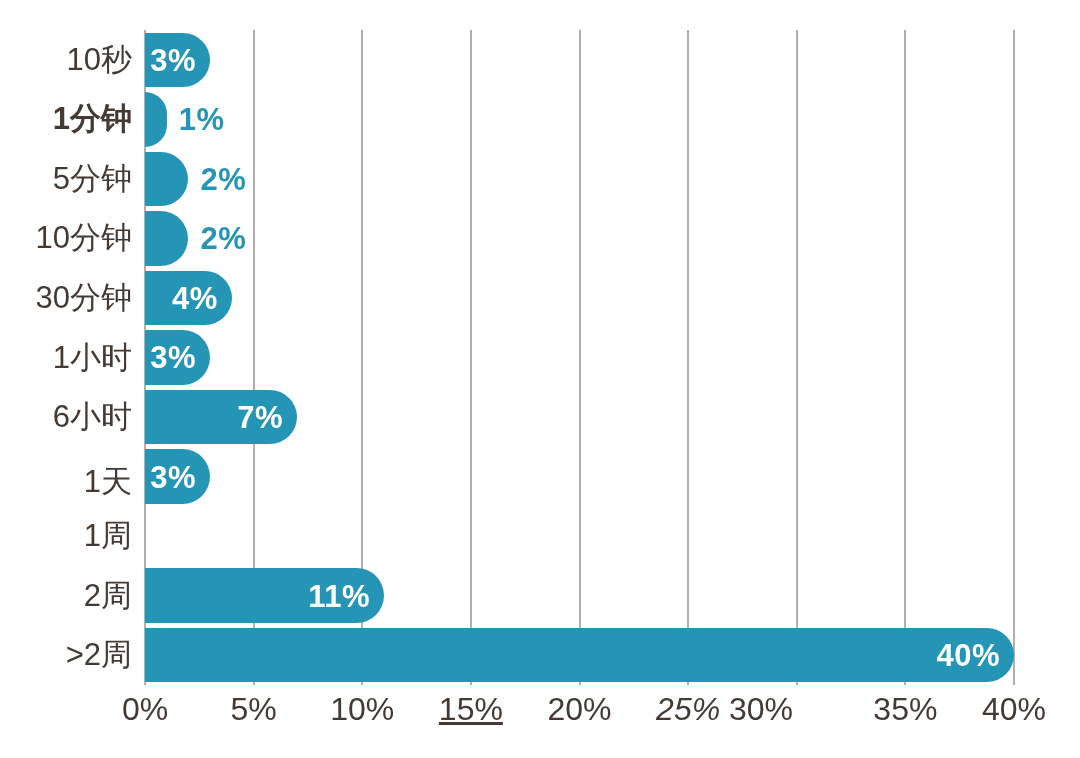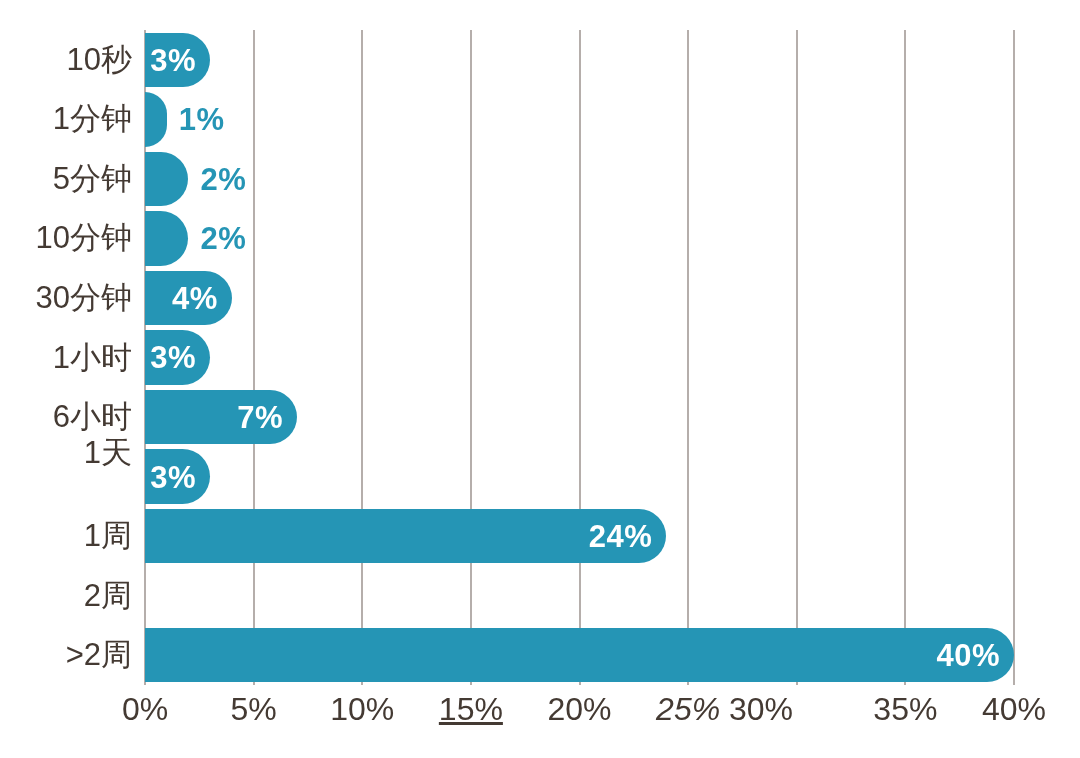--- a/index.html
+++ b/index.html
@@ -177,42 +177,42 @@
         <div class="row" style="top: 359.773px; height: 54.5455px;">
           <div class="bar" style="width: 152.075px;">
             <span class="bar-value inside">7%</span>
           </div>
         </div>
         <div class="row" style="top: 419.318px; height: 54.5455px;">
           <div class="bar" style="width: 65.175px;">
             <span class="bar-value inside">3%</span>
           </div>
         </div>
-        <div class="row" style="top: 478.864px; height: 54.5455px;">
-          <div class="bar" style="width: 521.4px;">
-            <span class="bar-value inside">24%</span>
+        <div class="row" style="top: 538.409px; height: 54.5455px;">
+          <div class="bar" style="width: 238.975px;">
+            <span class="bar-value inside">11%</span>
           </div>
         </div>
         <div class="row" style="top: 597.955px; height: 54.5455px;">
           <div class="bar" style="width: 869px;">
             <span class="bar-value inside">40%</span>
           </div>
         </div>
       </div>
   </div>
 
   <div class="cat-labels">
       <div class="cat-label" style="top: 13.7727px;">10秒</div>
-      <div class="cat-label" style="top: 73.3182px;">1分钟</div>
+      <div class="cat-label" style="top: 73.3182px; font-weight: bold;">1分钟</div>
       <div class="cat-label" style="top: 132.864px;">5分钟</div>
       <div class="cat-label" style="top: 192.409px;">10分钟</div>
       <div class="cat-label" style="top: 251.955px;">30分钟</div>
       <div class="cat-label" style="top: 311.5px;">1小时</div>
       <div class="cat-label" style="top: 371.045px;">6小时</div>
-      <div class="cat-label" style="top: 407px;">1天</div>
+      <div class="cat-label" style="top: 436px;">1天</div>
       <div class="cat-label" style="top: 490.136px;">1周</div>
       <div class="cat-label" style="top: 549.682px;">2周</div>
       <div class="cat-label" style="top: 609.227px;">&gt;2周</div>
     </div>
 
   <div class="x-ticks">
       <div class="x-tick" style="left: 145px;">0%</div>
       <div class="x-tick" style="left: 253.625px;">5%</div>
       <div class="x-tick" style="left: 362.25px;">10%</div>
       <div class="x-tick" style="left: 470.875px; text-decoration: underline;">15%</div>

